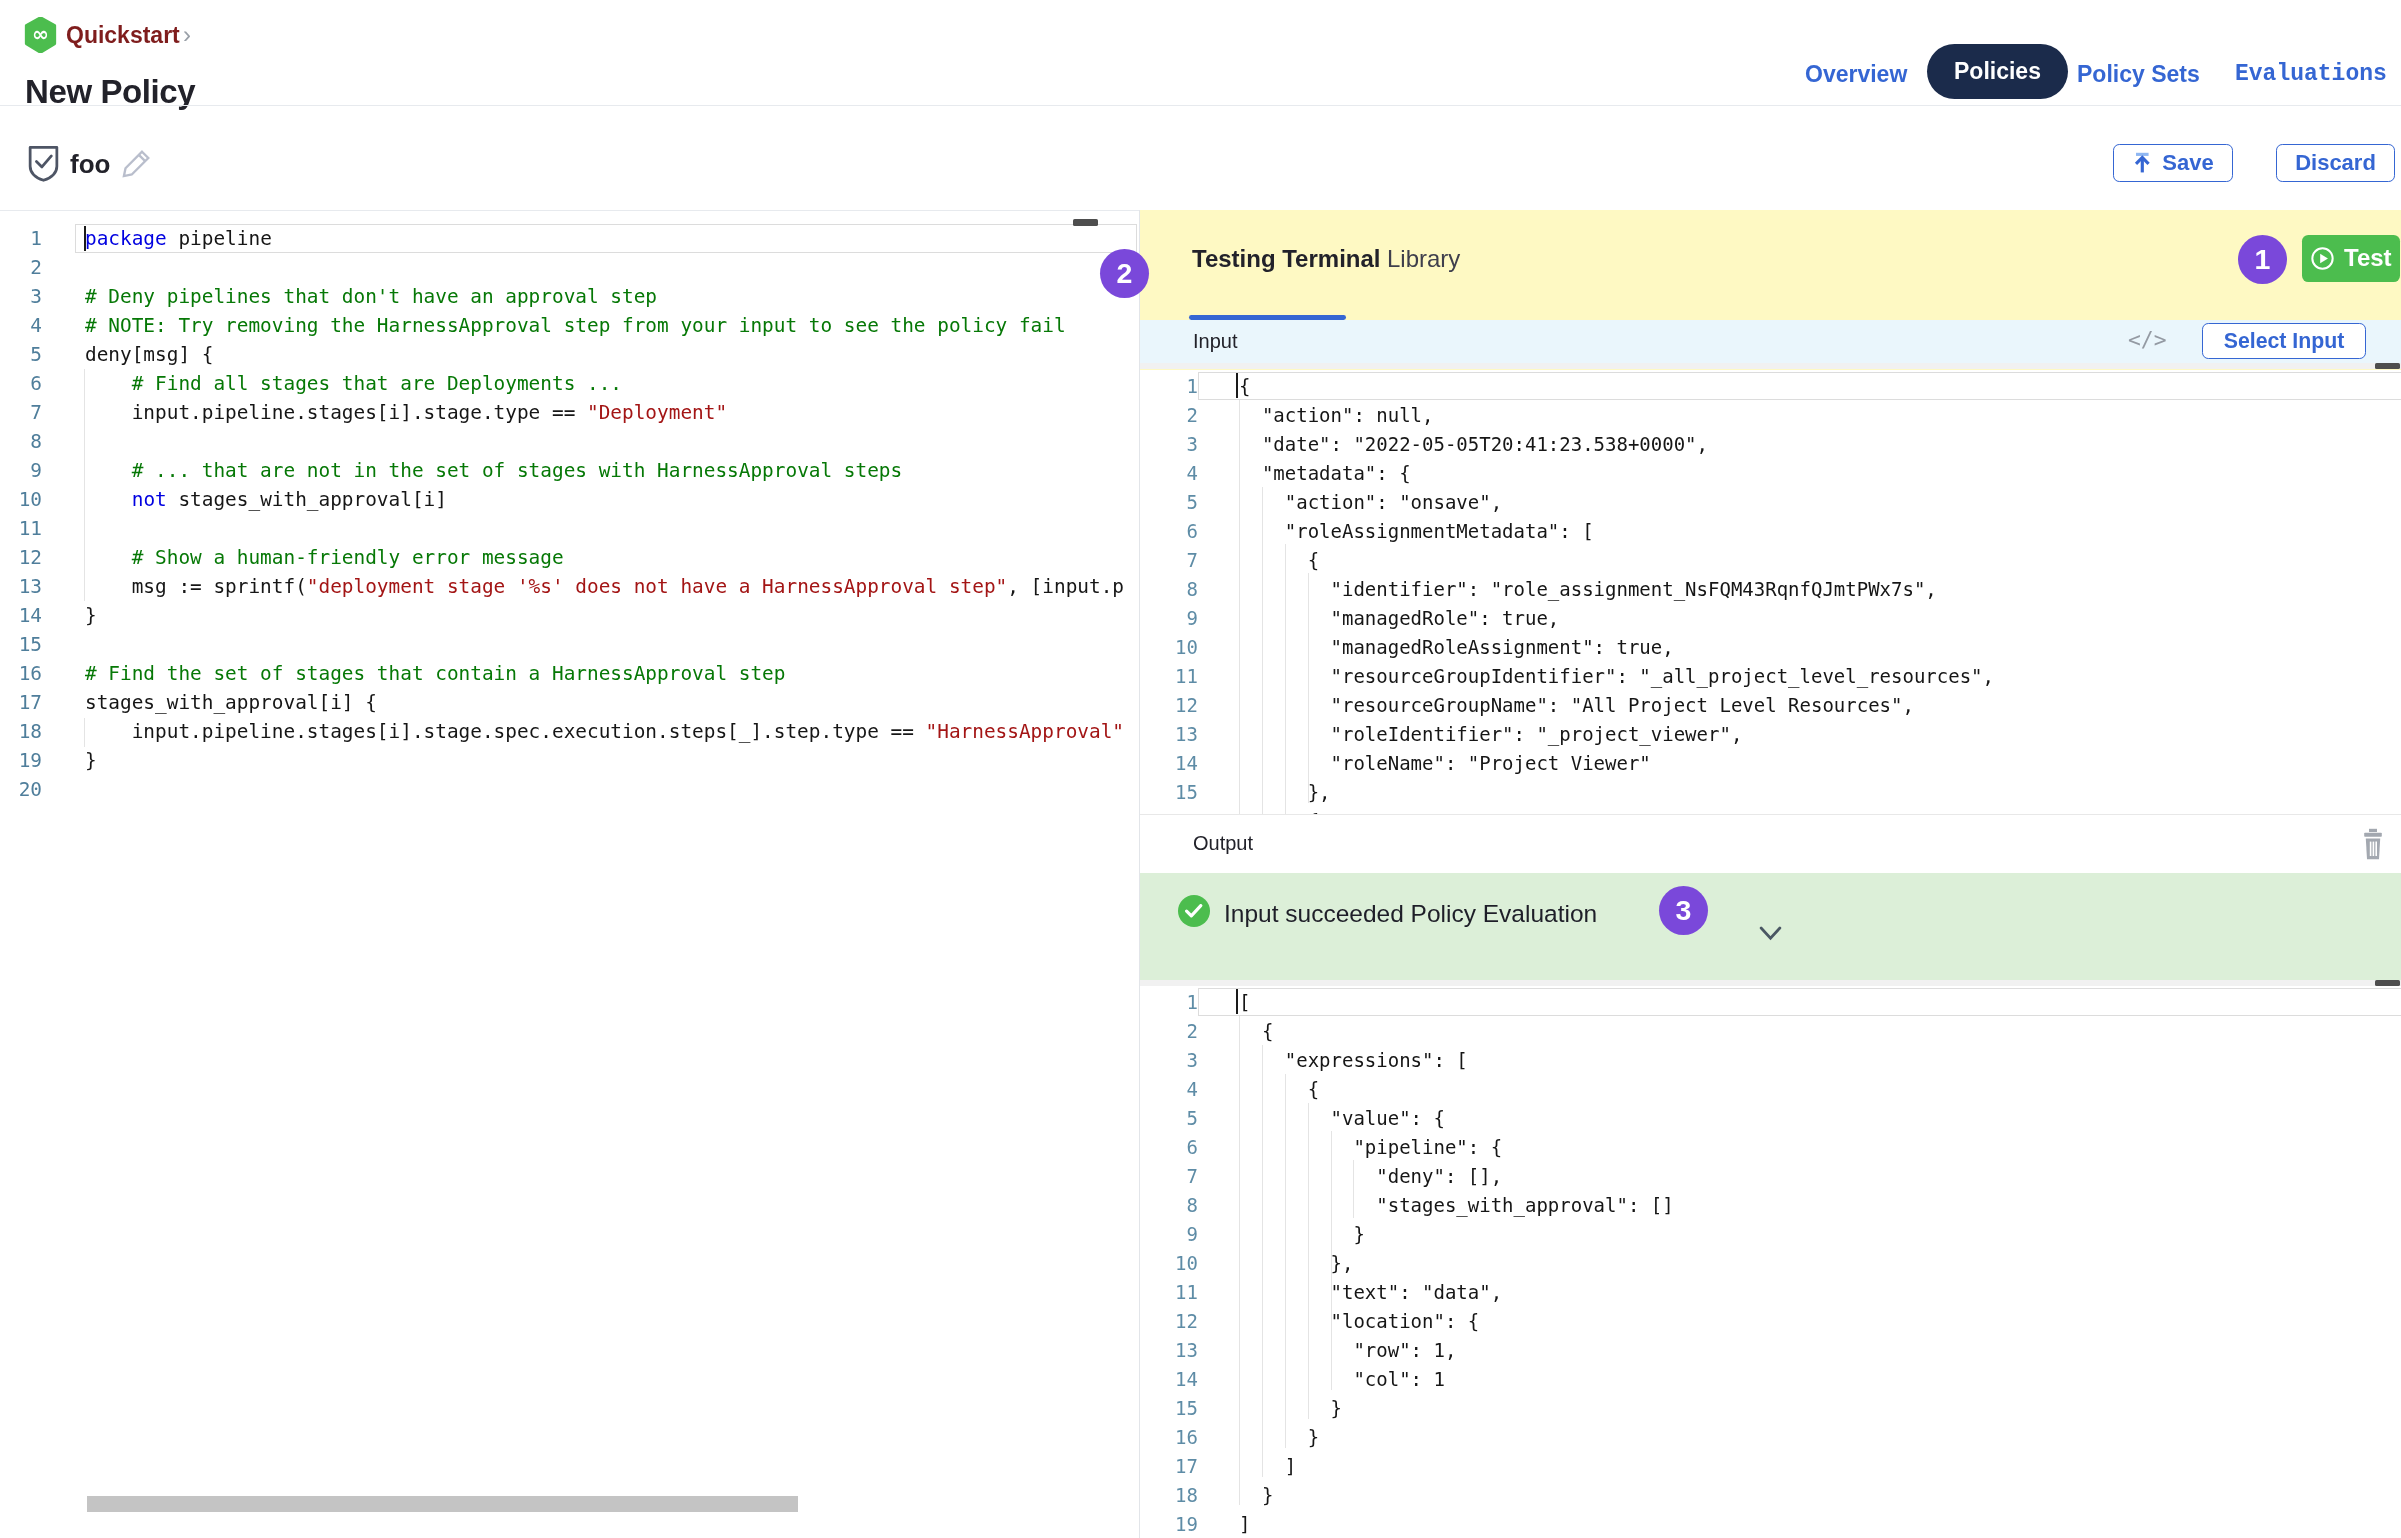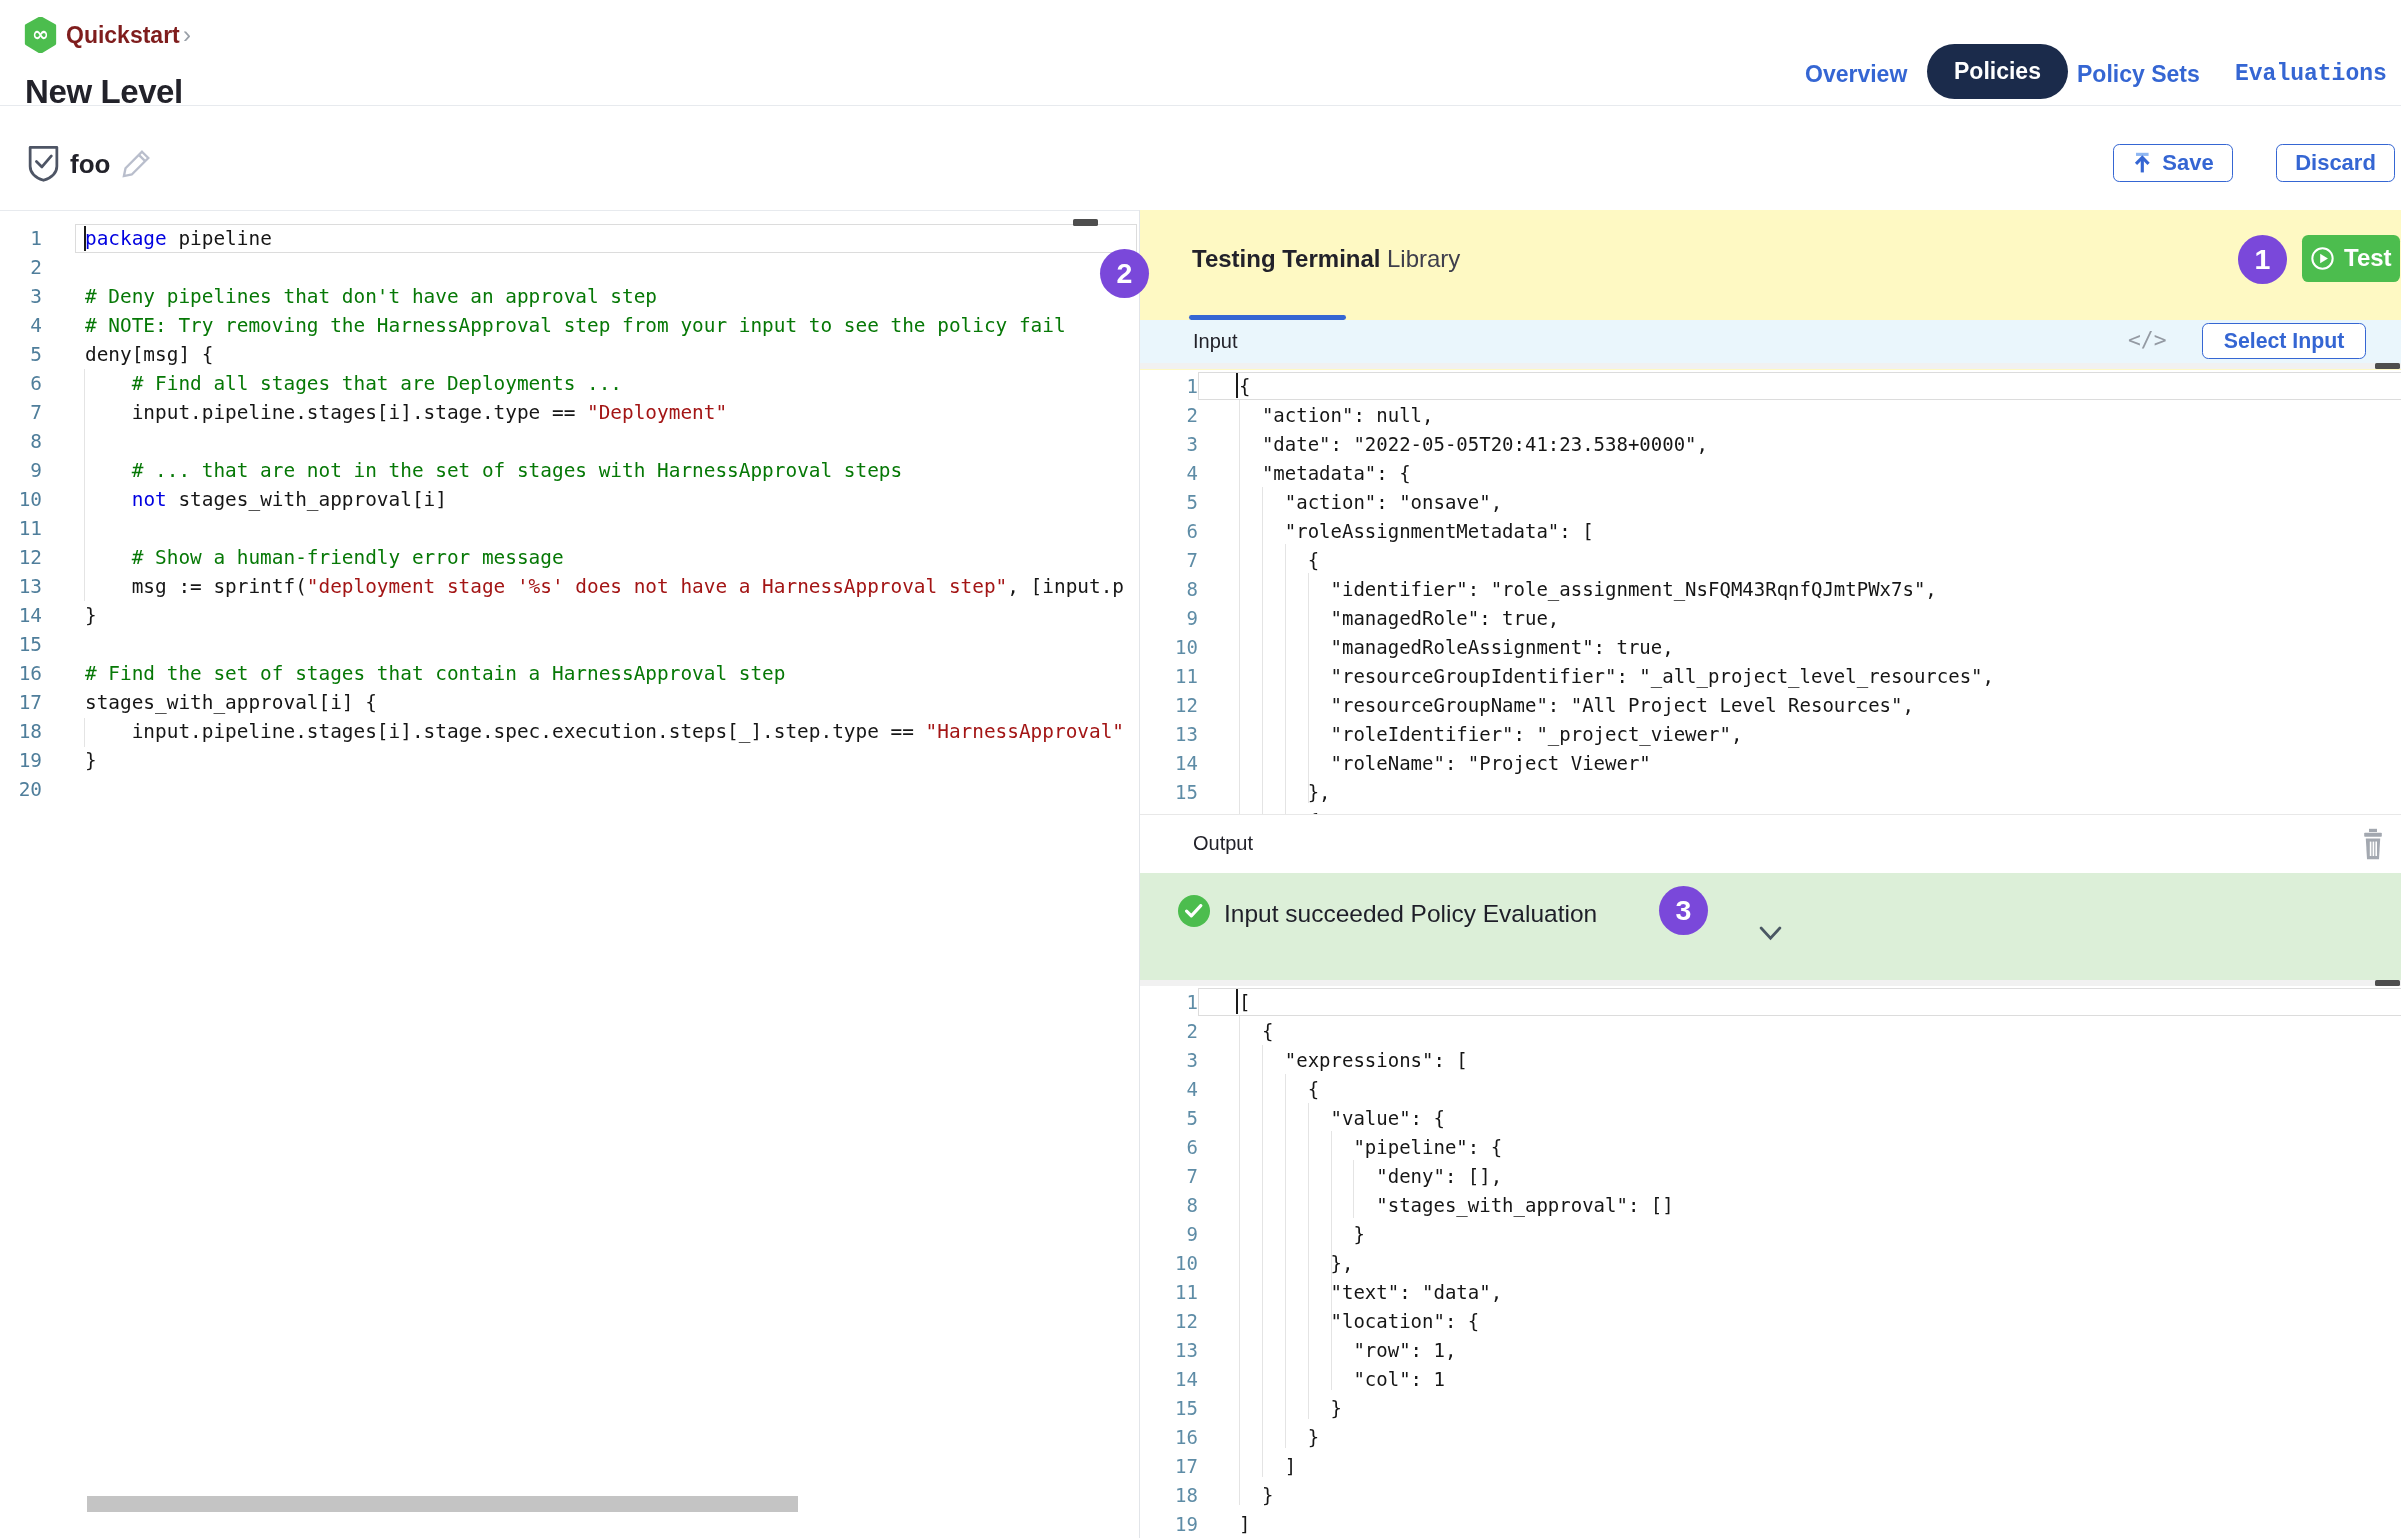--- a/index.html
+++ b/index.html
@@ -74,21 +74,21 @@
 <div class="page">
 
   <div class="abs" style="left:24px; top:17.4px; width:33px; height:36px;">
     <svg width="33" height="36" viewBox="0 0 42 46">
       <polygon points="21,1 39,11 39,34 21,45 3,34 3,11" fill="#4CBD4E" stroke="#4CBD4E" stroke-width="4" stroke-linejoin="round"></polygon>
       <text x="21" y="31" font-size="26" font-weight="bold" fill="#fff" text-anchor="middle" font-family="DejaVu Sans, sans-serif">∞</text>
     </svg>
   </div>
   <span class="abs crumb-link" style="left:66px; top:22px;">Quickstart</span>
   <span class="abs crumb-chev" style="left:183px; top:20.6px;">›</span>
-  <h1 class="abs page-title" style="left:25px; top:73px;">New Level</h1>
+  <h1 class="abs page-title" style="left:25px; top:73px;">New Policy</h1>
 
   <span class="nav-link" style="left:1805px; top:61px;">Overview</span>
   <div class="nav-pill" style="left:1927px; top:44px;">
     <span>Policies</span>
   </div>
   <span class="nav-link" style="left:2077px; top:61px;">Policy Sets</span>
   <span class="nav-link" style="left:2235px; top:61px;font-family:Liberation Mono, monospace;">Evaluations</span>
 
   <div class="hairline" style="top:105px;"></div>
 

